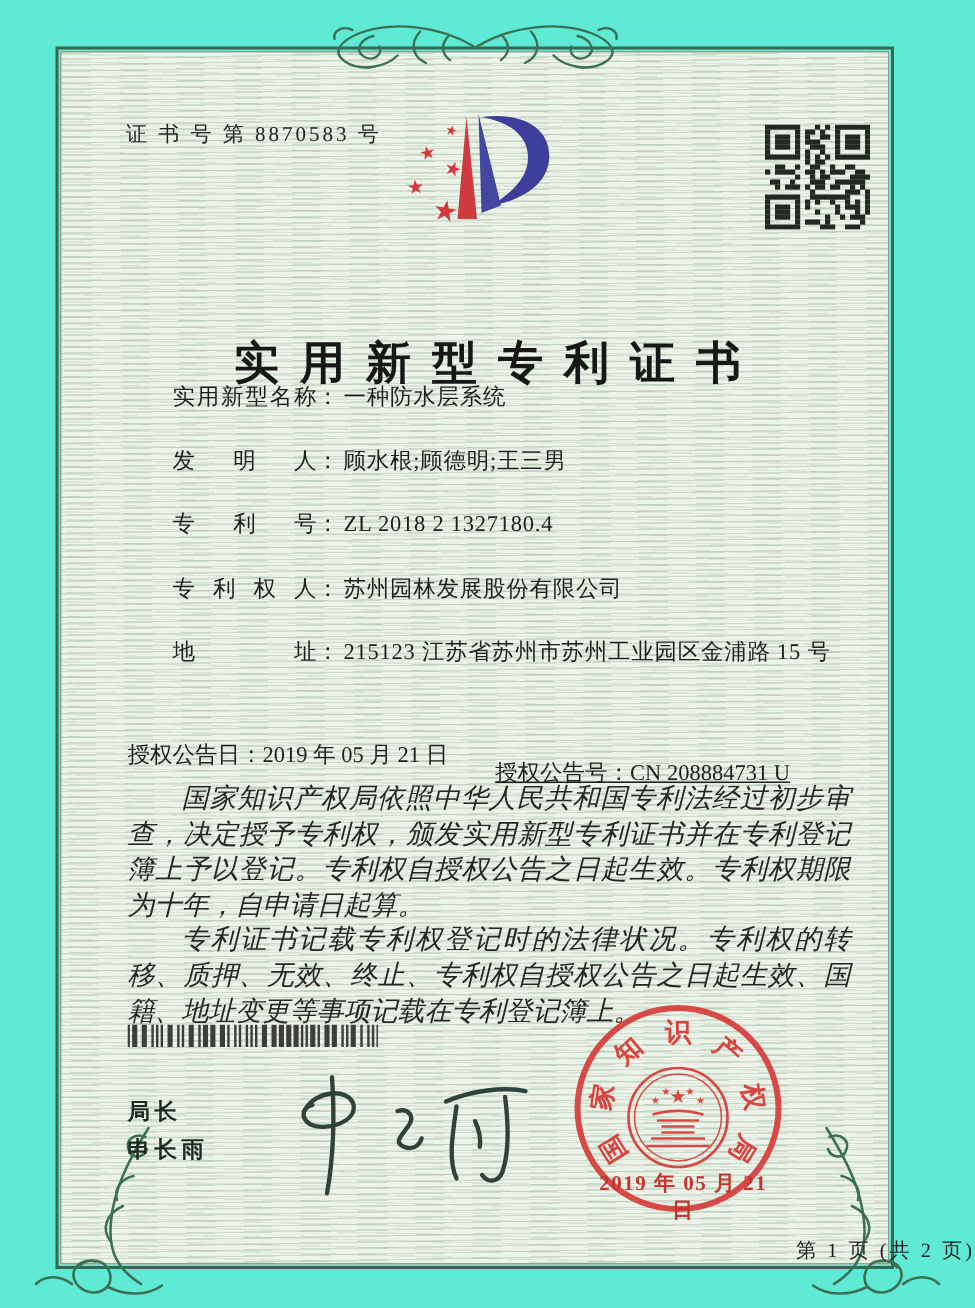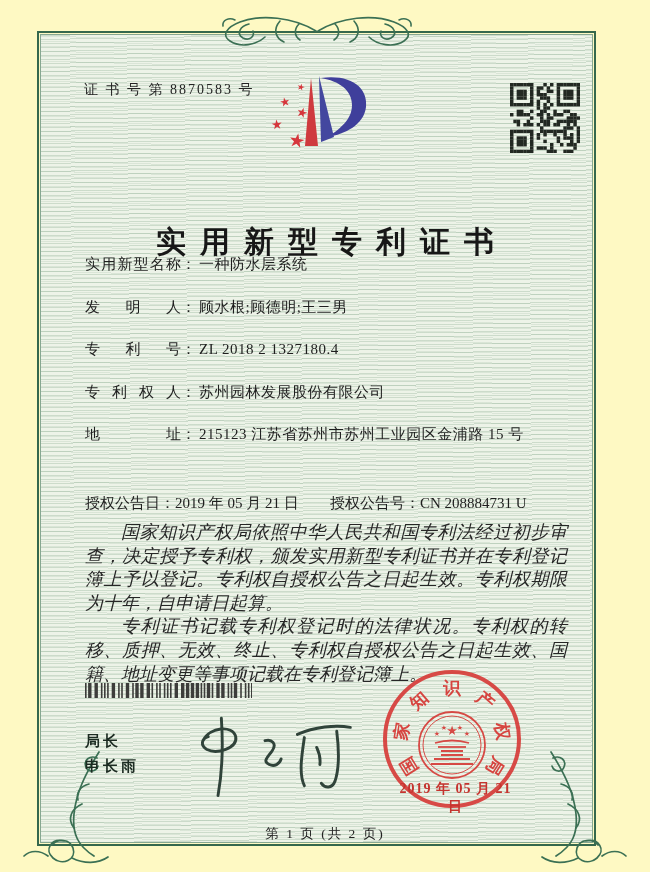--- a/index.html
+++ b/index.html
@@ -1,48 +1,48 @@
 <!DOCTYPE html>
 <html><head>
 <meta charset="utf-8">
 <style>
   html,body{margin:0;padding:0;background:#ffffff;}
-  .page{position:relative;width:650px;height:872px;background:#fef9c3;overflow:hidden;
+  .page{position:relative;width:650px;height:872px;background:#5eead4;overflow:hidden;
         font-family:"Liberation Serif","DejaVu Serif",serif;color:#1e1e1e;}
   
   .frame{position:absolute;left:37px;top:31px;width:559px;height:815px;
          border:2px solid #35684d;box-sizing:border-box;}
   .frame-inner{position:absolute;inset:1px;border:1px solid #86a791;
          background-color:#edf3e8;
          background-image:
            repeating-linear-gradient(179deg, rgba(118,158,126,.28) 0 1px, transparent 1px 4px),
            repeating-linear-gradient(181.5deg, rgba(118,158,126,.16) 0 1px, transparent 1px 5px);}
   .ornament{position:absolute;pointer-events:none;}
   .content{position:absolute;inset:0;}
   .cert-no{position:absolute;left:84px;top:81px;font-size:14px;letter-spacing:2px;color:#232323;}
   .title{position:absolute;left:0;right:0;top:180px;text-align:center;font-size:30px;
          font-weight:700;letter-spacing:14px;text-indent:14px;color:#171717;margin-top:42px;}
   .fields{position:absolute;left:85px;top:255px;right:70px;font-size:15px;}
-  .frow{height:20px;margin-bottom:22.5px;white-space:nowrap;}
+  .frow{height:20px;margin-bottom:22.5px;white-space:nowrap;margin-left:30px;}
   .flabel{display:inline-block;width:96px;text-align:justify;text-align-last:justify;
           vertical-align:top;}
   .fcolon{display:inline-block;width:18px;}
   .fvalue{letter-spacing:.5px;}
   .grant-row{position:absolute;left:85px;top:494px;font-size:15px;white-space:nowrap;}
-  .grant-b{position:absolute;left:245px;top:0;white-space:nowrap;}
+  .grant-b{position:absolute;left:245px;top:12px;white-space:nowrap;text-decoration:underline;}
   .paras{position:absolute;left:85px;right:83px;top:521px;font-size:18px;line-height:23.6px;
          font-style:italic;color:#262626;text-align:justify;}
   .paras p{margin:0;text-indent:2em;}
   .director{position:absolute;left:85px;font-size:15px;letter-spacing:3px;color:#1c2b22;font-weight:bold;}
   .d1{top:732px;} .d2{top:757px;}
   .sig{position:absolute;left:168px;top:708px;}
   .seal{position:absolute;left:370px;top:657px;}
   .seal-date{position:absolute;left:393px;top:780px;width:125px;text-align:center;
              font-size:14px;font-weight:700;color:#c5342f;letter-spacing:1px;}
-  .footer{position:absolute;left:0;right:0;top:825px;text-align:center;font-size:13.5px;
+  .footer{position:absolute;left:0;right:0;top:825px;text-align:right;font-size:13.5px;
           letter-spacing:2px;color:#222;}
   .qr{position:absolute;left:510px;top:83px;}
   .logo{position:absolute;left:255px;top:72px;}
   .barcode{position:absolute;left:85px;top:683px;}
 </style>
 </head>
 <body>
 
 <div class="page">
 

